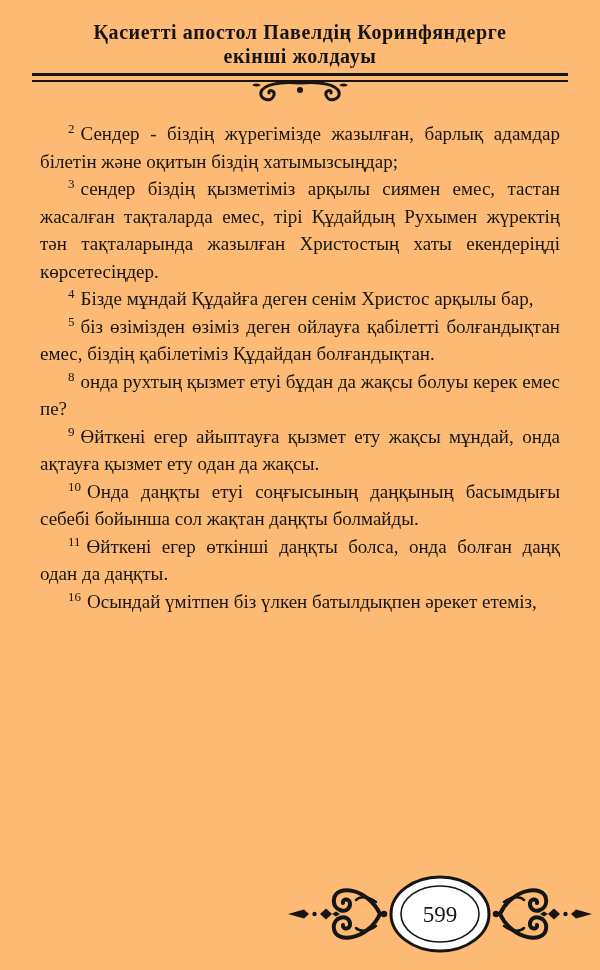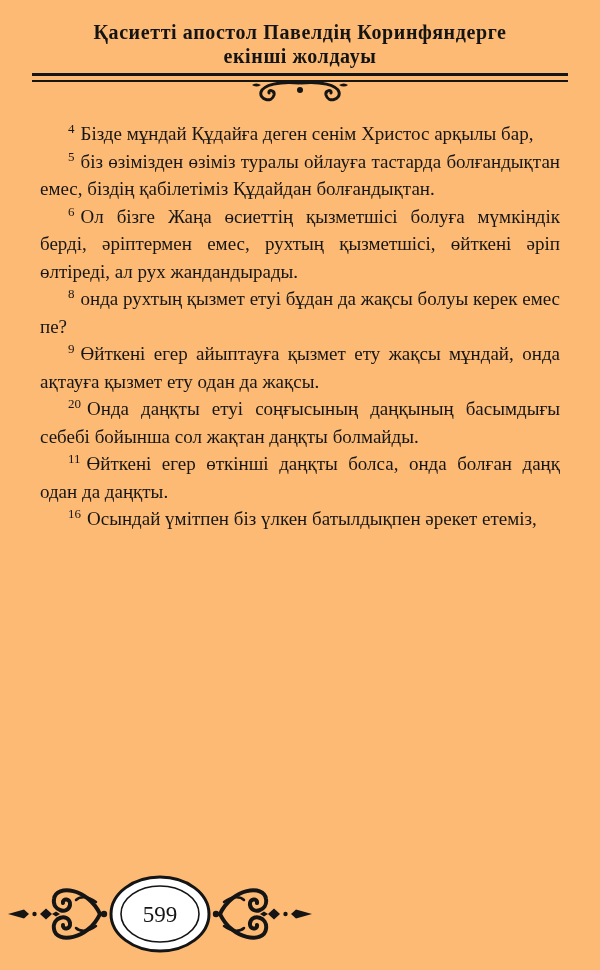--- a/index.html
+++ b/index.html
@@ -53,21 +53,21 @@
   .vnum {
     font-size: 13px;
     line-height: 0;
     vertical-align: 7px;
     margin-right: 6px;
   }
   
   .footer {
     margin-top: auto;
     display: flex;
-    justify-content: flex-start;
+    justify-content: flex-end;
     padding-bottom: 14px;
   }
   .footer svg text {
     font-family: "Liberation Serif", serif;
   }
 </style>
 </head>
 <body>
 
 <div class="page">
@@ -87,26 +87,27 @@
         <g fill="#151515" stroke="none">
           <circle cx="70" cy="9" r="3"></circle>
           <path d="M31,4 q-5,-3 -9,0 q4,3 9,0 Z"></path>
           <path d="M109,4 q5,-3 9,0 q-4,3 -9,0 Z"></path>
         </g>
       </svg>
     </div>
   </div>
 
   <div class="content">
+    <p class="verse"><sup class="vnum">2</sup><span>Сендер - біздің жүрегімізде жазылған, барлық адамдар білетін және оқитын біздің хатымызсыңдар;</span></p>
+    <p class="verse"><sup class="vnum">3</sup><span>сендер біздің қызметіміз арқылы сиямен емес, тастан жасалған тақталарда емес, тірі Құдайдың Рухымен жүректің тән тақталарында жазылған Христостың хаты екендеріңді көрсетесіңдер.</span></p>
     <p class="verse"><sup class="vnum">4</sup><span>Бізде мұндай Құдайға деген сенім Христос арқылы бар,</span></p>
-    <p class="verse"><sup class="vnum">5</sup><span>біз өзімізден өзіміз туралы ойлауға тастарда болғандықтан емес, біздің қабілетіміз Құдайдан болғандықтан.</span></p>
-    <p class="verse"><sup class="vnum">6</sup><span>Ол бізге Жаңа өсиеттің қызметшісі болуға мүмкіндік берді, әріптермен емес, рухтың қызметшісі, өйткені әріп өлтіреді, ал рух жандандырады.</span></p>
+    <p class="verse"><sup class="vnum">5</sup><span>біз өзімізден өзіміз деген ойлауға қабілетті болғандықтан емес, біздің қабілетіміз Құдайдан болғандықтан.</span></p>
     <p class="verse"><sup class="vnum">8</sup><span>онда рухтың қызмет етуі бұдан да жақсы болуы керек емес пе?</span></p>
     <p class="verse"><sup class="vnum">9</sup><span>Өйткені егер айыптауға қызмет ету жақсы мұндай, онда ақтауға қызмет ету одан да жақсы.</span></p>
-    <p class="verse"><sup class="vnum">20</sup><span>Онда даңқты етуі соңғысының даңқының басымдығы себебі бойынша сол жақтан даңқты болмайды.</span></p>
+    <p class="verse"><sup class="vnum">10</sup><span>Онда даңқты етуі соңғысының даңқының басымдығы себебі бойынша сол жақтан даңқты болмайды.</span></p>
     <p class="verse"><sup class="vnum">11</sup><span>Өйткені егер өткінші даңқты болса, онда болған даңқ одан да даңқты.</span></p>
     <p class="verse"><sup class="vnum">16</sup><span>Осындай үмітпен біз үлкен батылдықпен әрекет етеміз,</span></p>
   </div>
 
   <div class="footer">
     <svg width="320" height="84" viewBox="0 0 320 84">
 
       <g id="fl">
         <g fill="none" stroke="#151515" stroke-width="4" stroke-linecap="round">
           <path d="M100,42 C88,16 56,12 54,27 C52,39 68,43 70,33 C71,26 62,26 63,31"></path>

